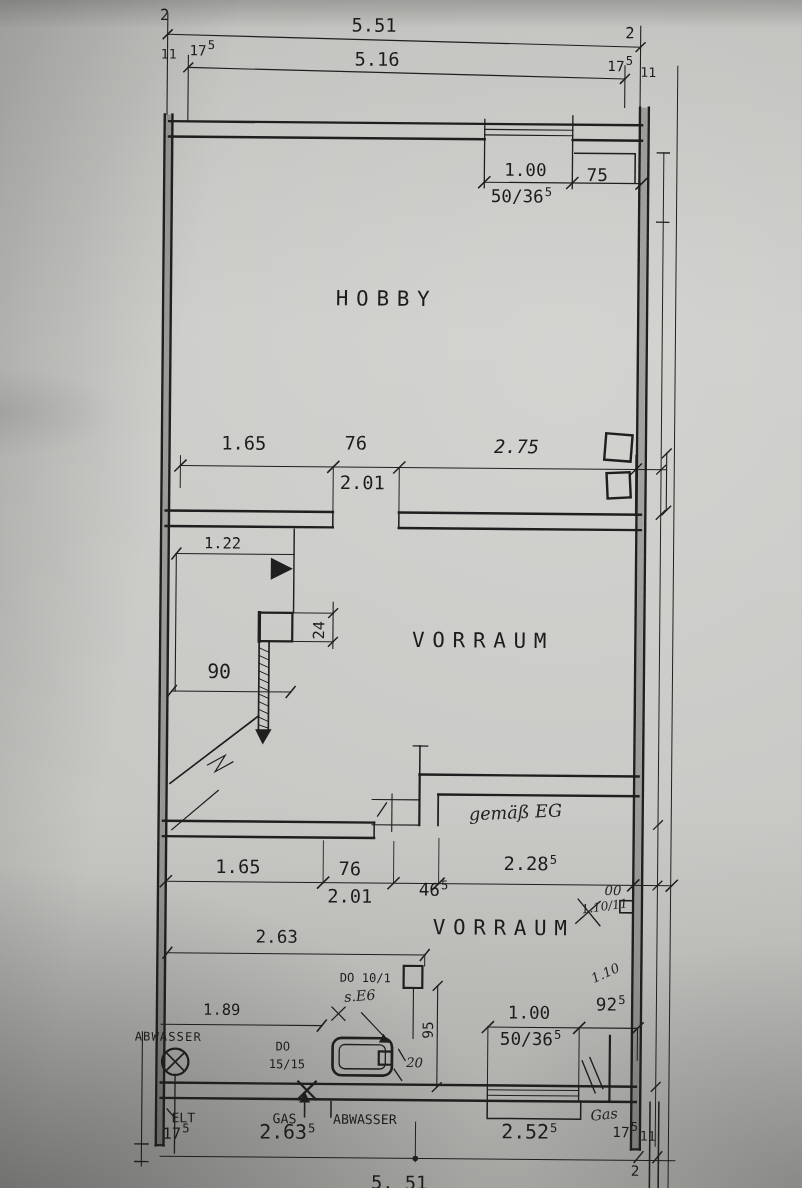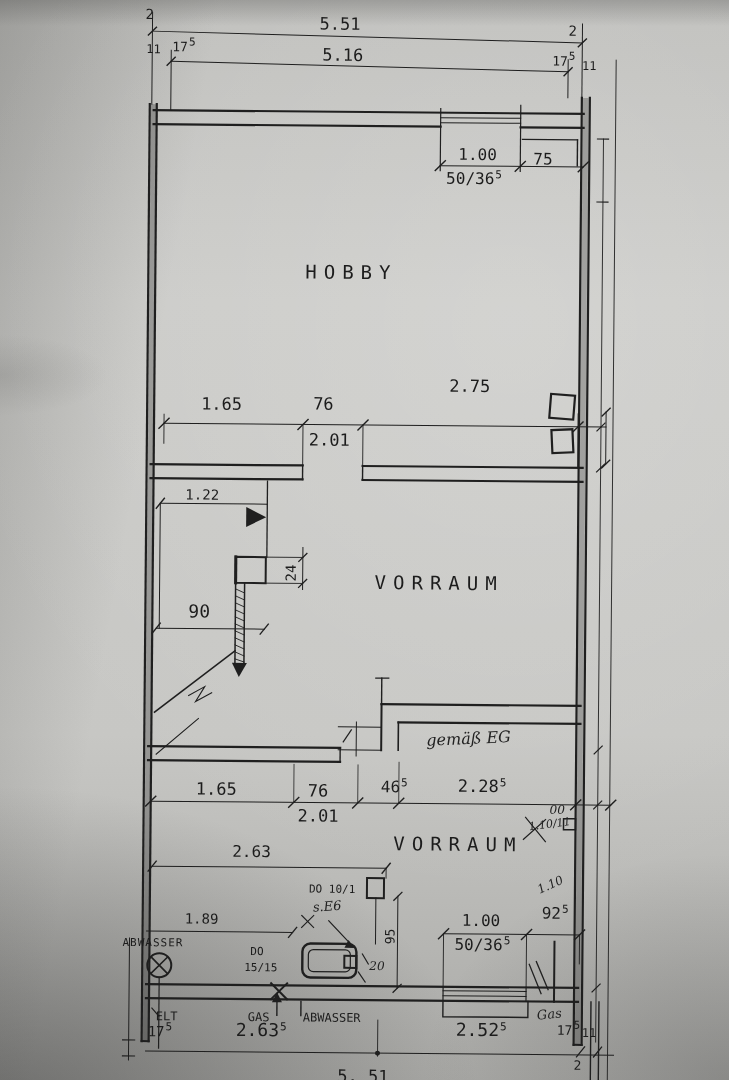--- a/index.html
+++ b/index.html
@@ -239,34 +239,34 @@
     <span class="lbl t s12" style="left:578px;top:57px;">11</span>
 
     <span class="lbl t s16" style="left:455px;top:144px;">1.00</span>
     <span class="lbl t s16" style="left:530px;top:148px;">75</span>
     <span class="lbl t s16" style="left:443px;top:168px;"><span>50/36</span><span class="sup">5</span></span>
 
     <span class="lbl t room" style="left:303px;top:261px;">HOBBY</span>
 
     <span class="lbl t s17" style="left:200px;top:395px;">1.65</span>
     <span class="lbl t s17" style="left:312px;top:394px;">76</span>
-    <span class="lbl t s17" style="left:448px;top:375px;">2.75</span>
+    <span class="lbl t s17" style="left:448px;top:396px;font-style:italic;">2.75</span>
     <span class="lbl t s17" style="left:308px;top:430px;">2.01</span>
 
     <span class="lbl t s14" style="left:185px;top:488px;">1.22</span>
     <span class="lbl t s14 rot" style="left:283px;top:582px;">24</span>
     <span class="lbl t s18" style="left:168px;top:602px;margin-left:21px;">90</span>
 
     <span class="lbl t room" style="left:375px;top:571px;">VORRAUM</span>
 
     <span class="lbl hw s16" style="left:428px;top:728px;transform:rotate(-3deg);">gemäß EG</span>
 
     <span class="lbl t s17" style="left:198px;top:780px;">1.65</span>
     <span class="lbl t s17" style="left:310px;top:781px;">76</span>
-    <span class="lbl t s16" style="left:362px;top:777px;padding-left:21px;"><span>46</span><span class="sup">5</span></span>
+    <span class="lbl t s16" style="left:362px;top:799px;padding-left:21px;"><span>46</span><span class="sup">5</span></span>
     <span class="lbl t s17" style="left:460px;top:775px;"><span>2.28</span><span class="sup">5</span></span>
     <span class="lbl t s17" style="left:300px;top:806px;">2.01</span>
 
     <span class="lbl hw s12" style="left:552px;top:801px;">00</span>
     <span class="lbl hw s11" style="left:531px;top:816px;transform:rotate(-8deg);">1.10/11</span>
 
     <span class="lbl t room" style="left:396px;top:832px;">VORRAUM</span>
     <span class="lbl t s16" style="left:235px;top:843px;">2.63</span>
     <span class="lbl hw s12" style="left:540px;top:876px;transform:rotate(-25deg);">1.10</span>
     <span class="lbl t s16" style="left:545px;top:902px;"><span>92</span><span class="sup">5</span></span>

